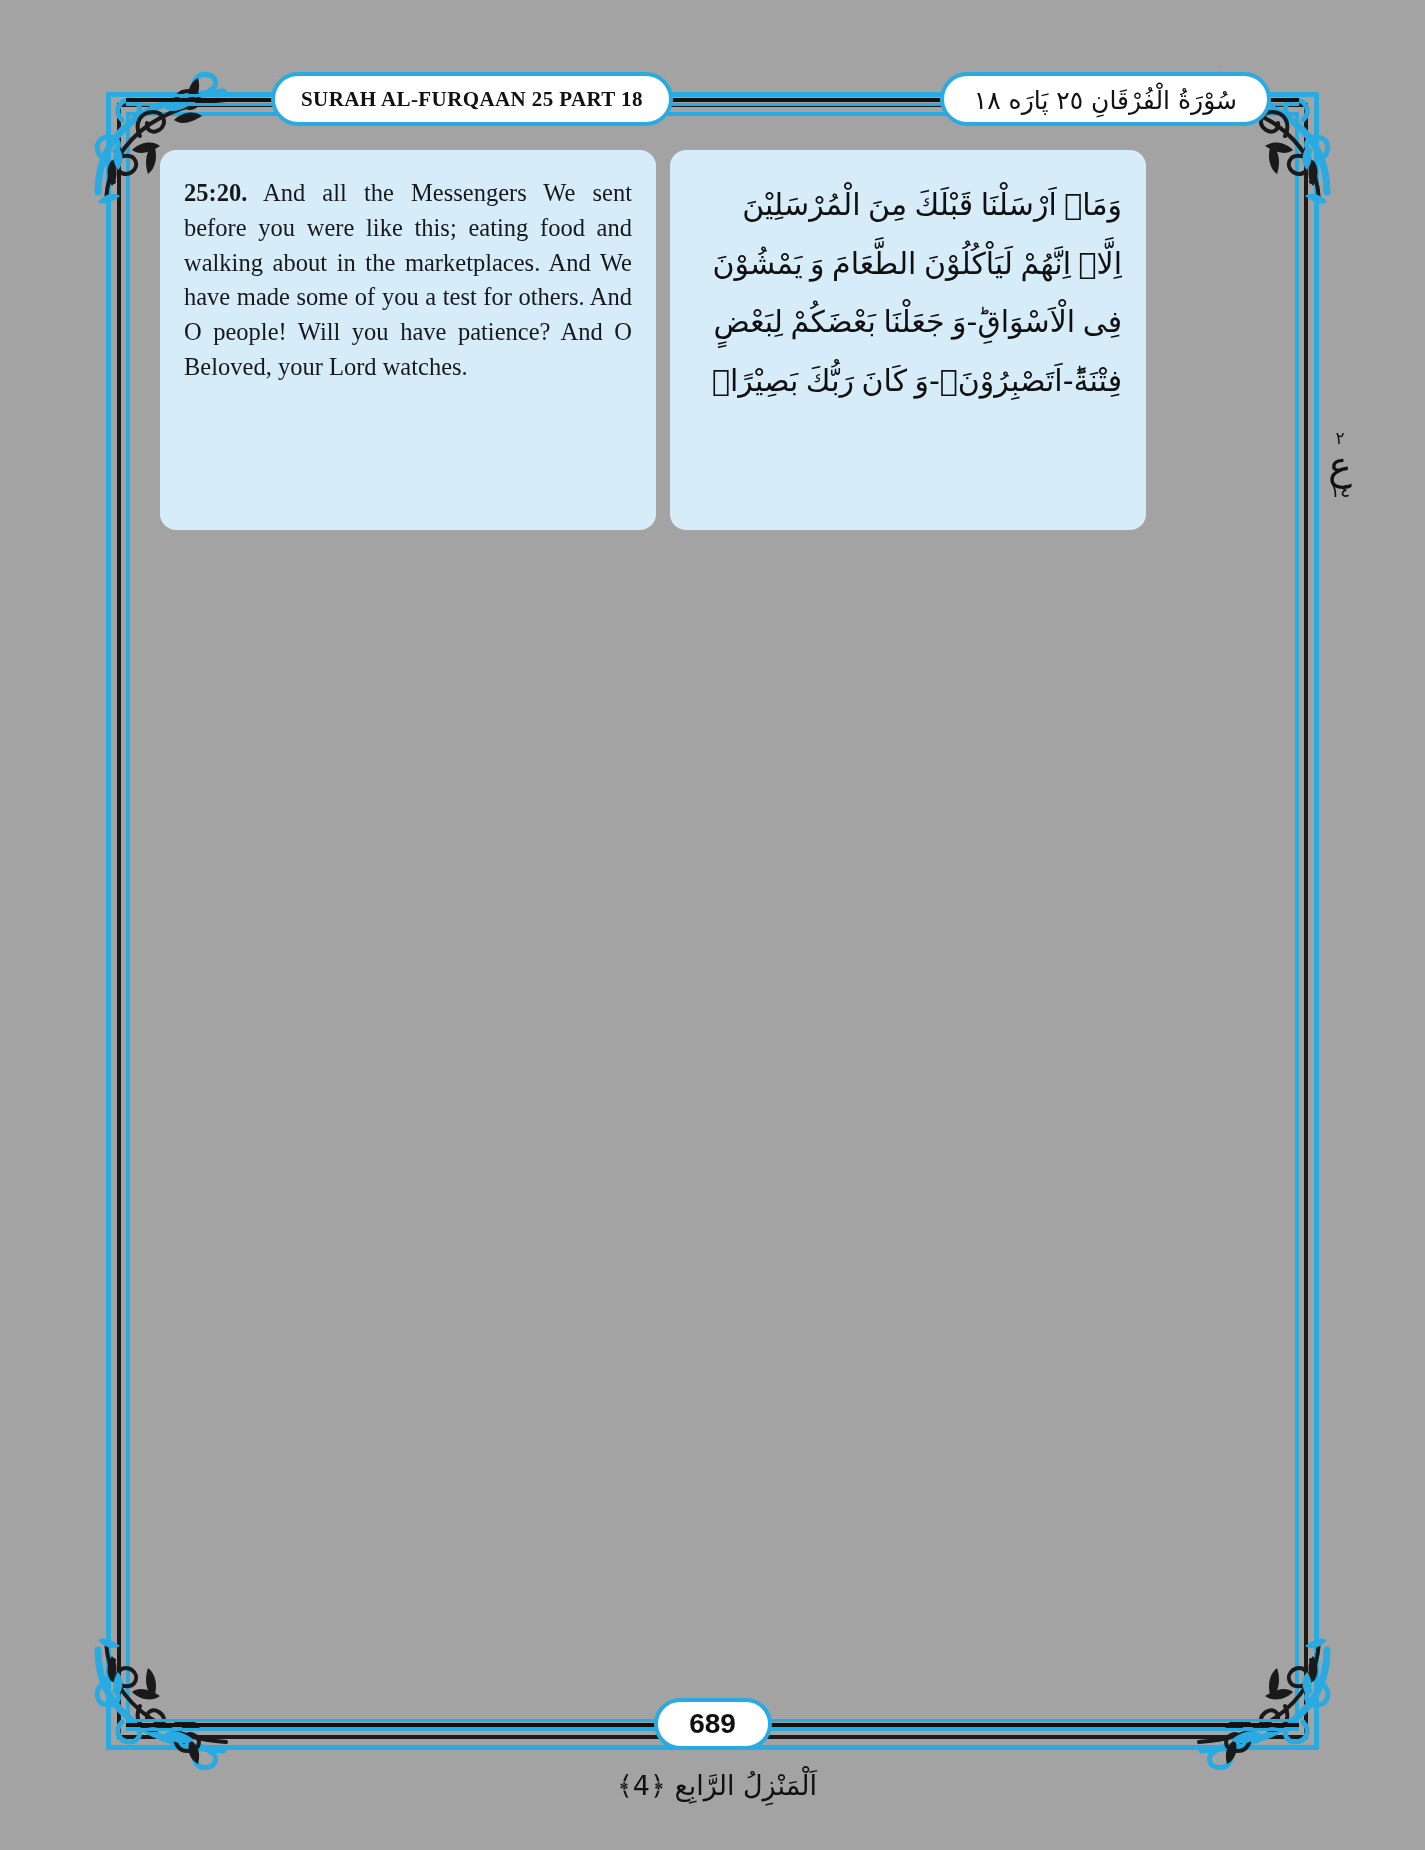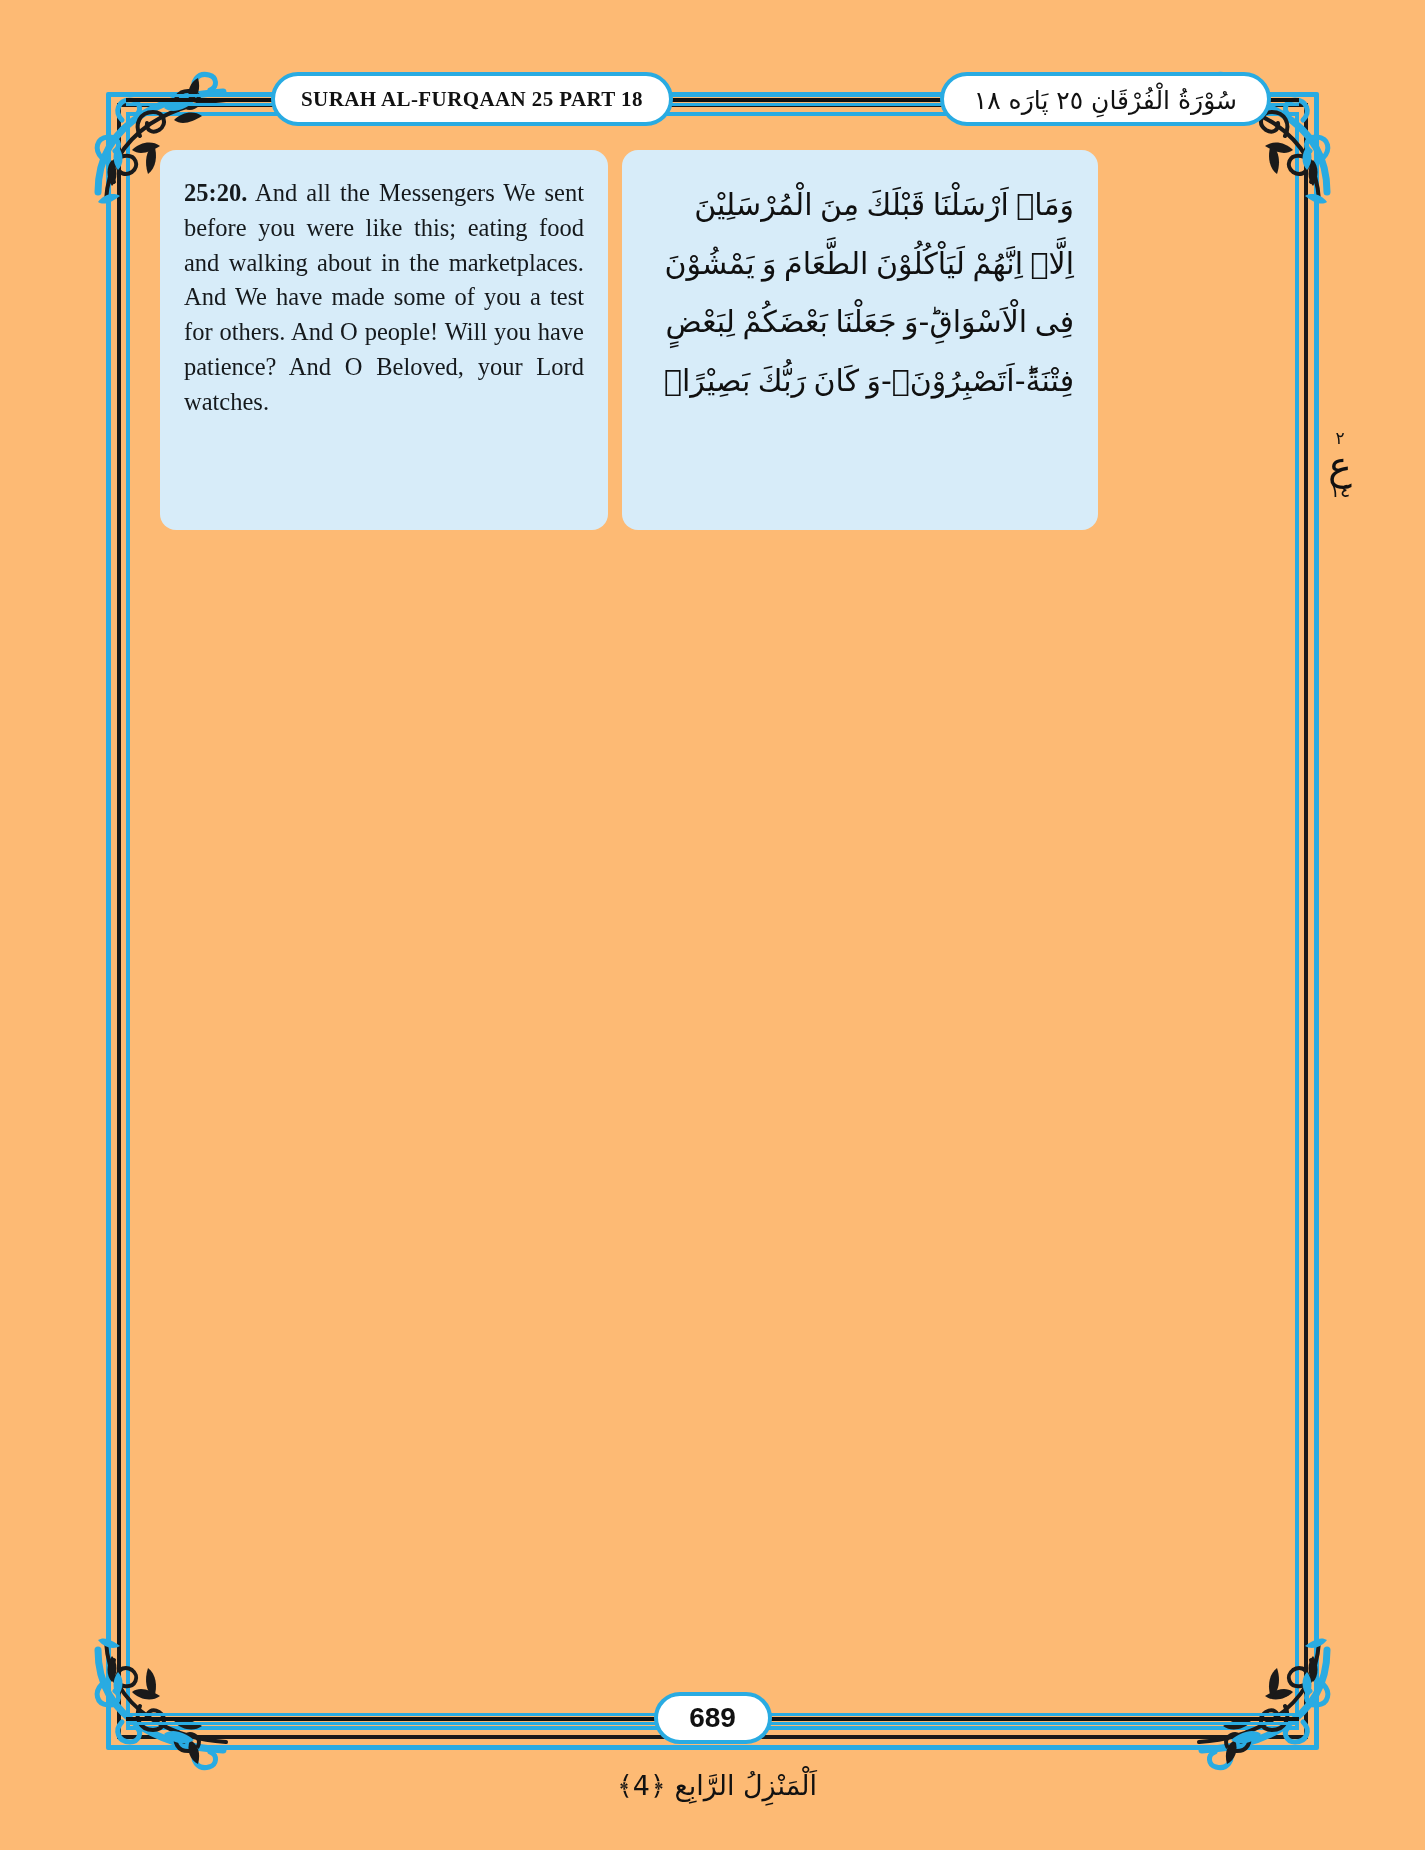--- a/index.html
+++ b/index.html
@@ -13,21 +13,21 @@
   body {
     font-family: "Liberation Serif", serif;
     position: relative;
     overflow: hidden;
   }
 
   
   .page {
     position: absolute;
     inset: 0;
-    background: #fdba74;
+    background: #a3a3a3;
   }
 
   
   .frame-outer {
     position: absolute;
     left: 106px;
     top: 92px;
     right: 106px;
     bottom: 100px;
     border: 5px solid #29ABE2;
@@ -124,21 +124,21 @@
     display: flex;
     gap: 14px;
     align-items: stretch;
   }
 
   .verse-box {
     background: #d7ecf9;
     border-radius: 16px;
     padding: 26px 24px 20px 24px;
   }
-  .box-english { width: 448px; }
+  .box-english { width: 496px; }
   .box-arabic  { width: 476px; display: flex; align-items: flex-start; }
 
   .english-text {
     font-family: "Liberation Serif", serif;
     font-size: 24.5px;
     line-height: 1.42;
     color: #15191c;
     text-align: justify;
     text-align-last: left;
     hyphens: none;
@@ -171,21 +171,21 @@
   }
   .ruku .r-top    { font-size: 17px; }
   .ruku .r-middle { font-size: 40px; margin: -2px 0 -4px 0; }
   .ruku .r-bottom { font-size: 19px; }
 
   
   .footer-band {
     position: absolute;
     left: 126px;
     right: 126px;
-    bottom: 104px;
+    bottom: 98px;
     height: 54px;
   }
   .footer-rule {
     position: absolute;
     left: 0; right: 0;
     top: 21px;
     height: 12px;
   }
   .footer-rule .l1, .footer-rule .l3 { height: 3px; background: #29ABE2; }
   .footer-rule .l2 { height: 4px; background: #111111; margin: 1px 0; }

